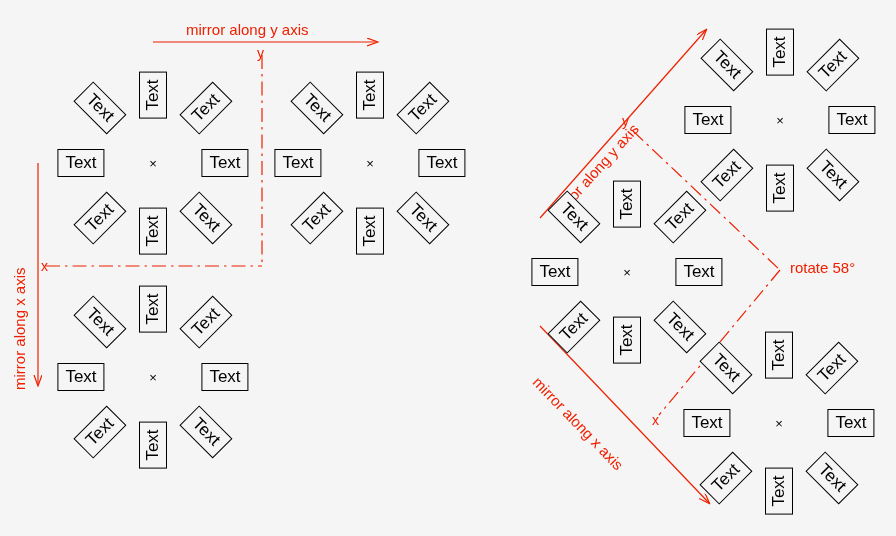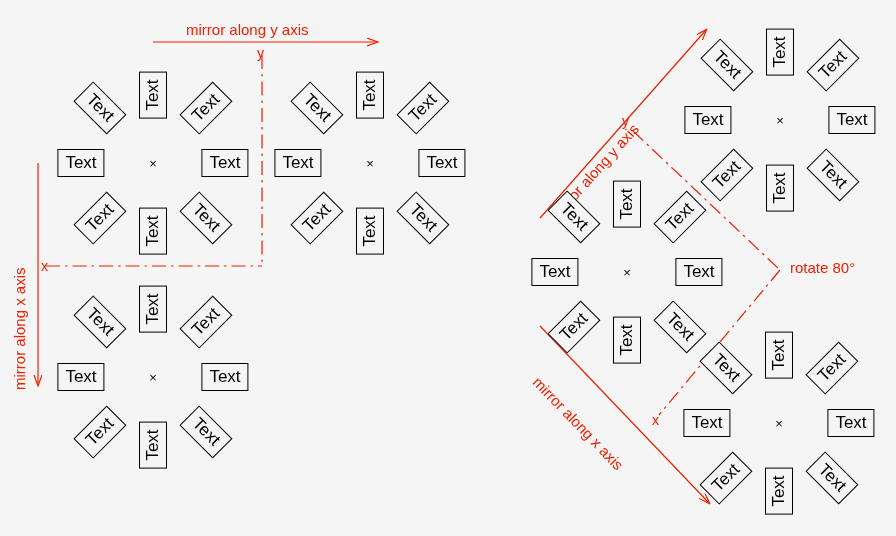--- a/index.html
+++ b/index.html
@@ -145,20 +145,20 @@
         <div class="tbox" style="border-color: rgb(0, 0, 0); color: rgb(0, 0, 0); left: 779px; top: 491px; transform: translate(-50%, -50%) rotate(-90deg);">Text</div>
         <div class="tbox" style="border-color: rgb(0, 0, 0); color: rgb(0, 0, 0); left: 832px; top: 478px; transform: translate(-50%, -50%) rotate(45deg);">Text</div>
         <div class="cmark" style="left: 779px; top: 423px;">×</div>
       </div>
     </div>
 
   <div class="rlabel" id="lb-my-l" style="left: 186px; top: 22px;">mirror along y axis</div>
   <div class="rlabel" id="lb-mx-l" style="left: 12px; top: 390px; transform: rotate(-90deg);">mirror along x axis</div>
   <div class="rlabel" id="lb-my-r" style="left: 548px; top: 212px; transform: rotate(-48deg);">mirror along y axis</div>
   <div class="rlabel" id="lb-mx-r" style="left: 541px; top: 374px; transform: rotate(46deg);">mirror along x axis</div>
-  <div class="rlabel" id="lb-rot" style="left: 790px; top: 260px;">rotate 80°</div>
+  <div class="rlabel" id="lb-rot" style="left: 790px; top: 260px;">rotate 58°</div>
 
   <div class="axlabel" id="ax-y-l" style="left: 257px; top: 46px;">y</div>
   <div class="axlabel" id="ax-x-l" style="left: 41px; top: 259px;">x</div>
   <div class="axlabel" id="ax-y-r" style="left: 622px; top: 114px;">y</div>
   <div class="axlabel" id="ax-x-r" style="left: 652px; top: 413px;">x</div>
 
 </div>
 
 </body></html>

